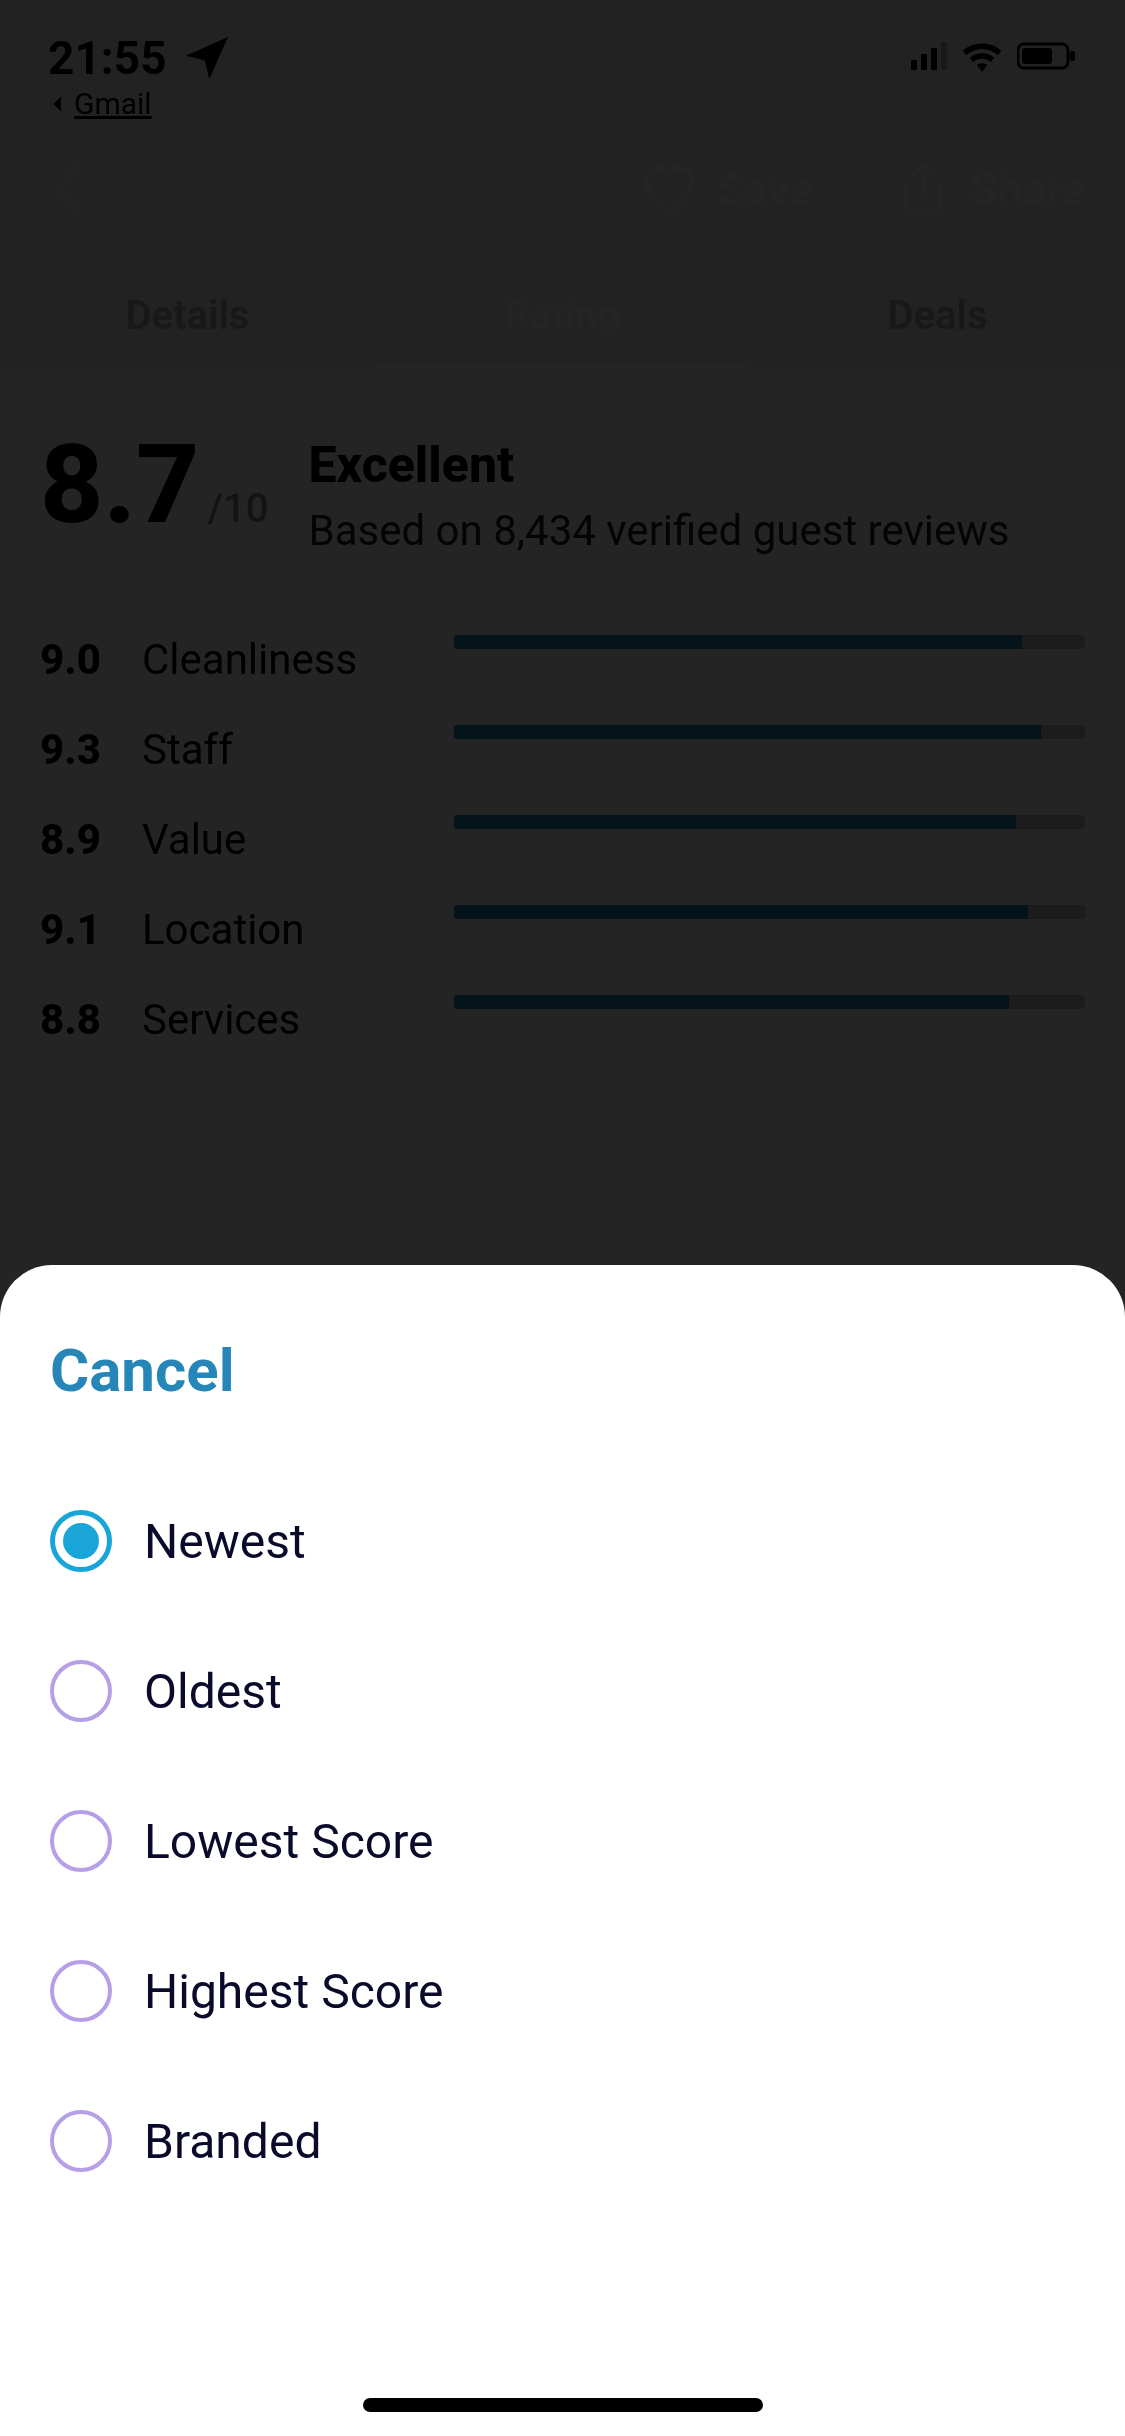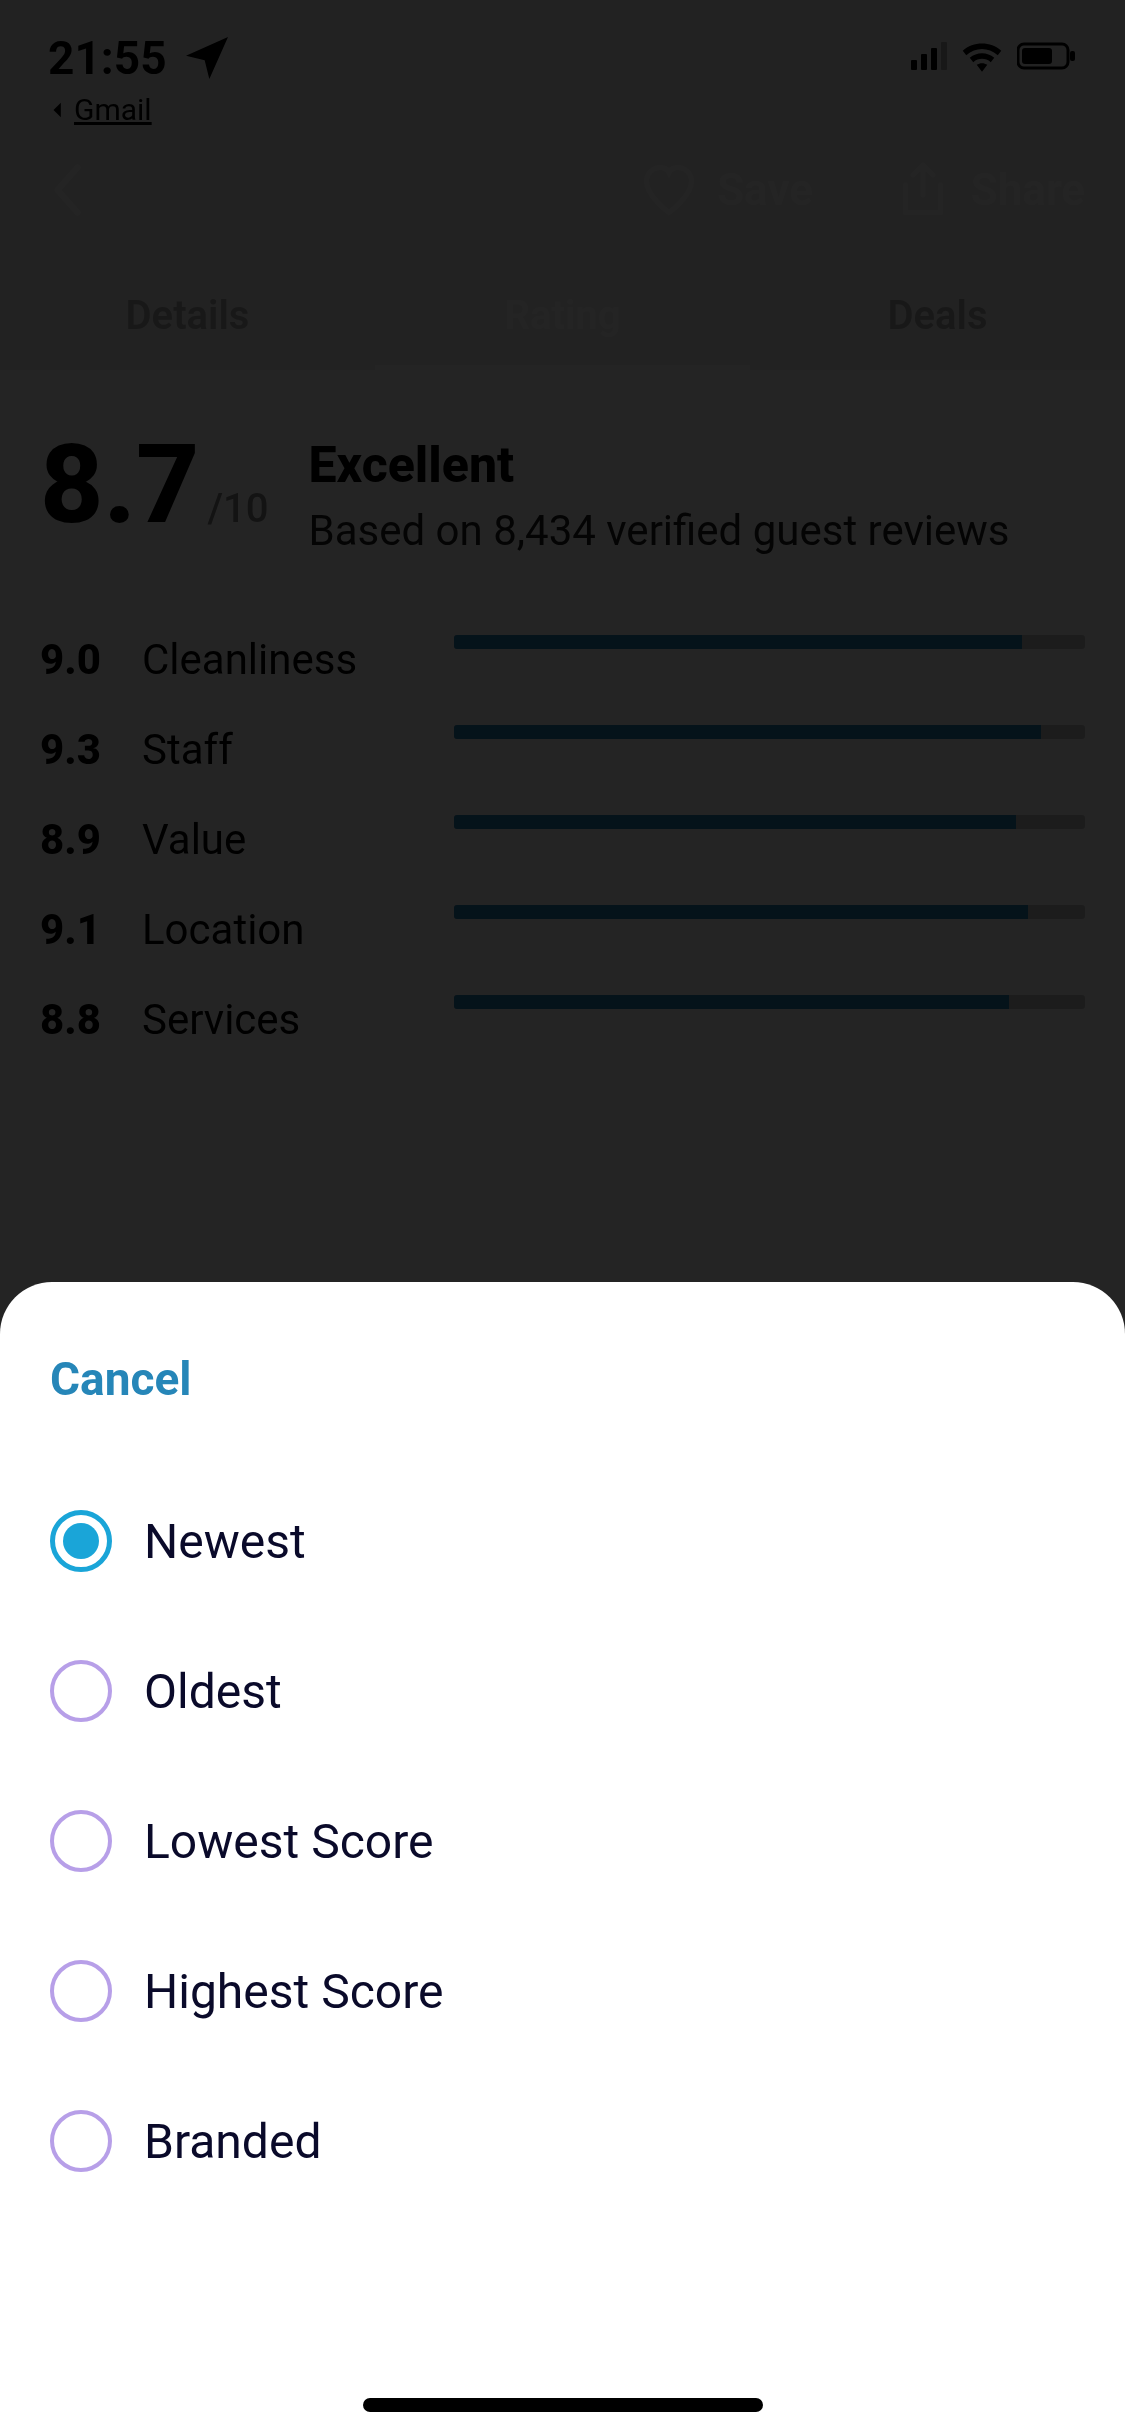--- a/index.html
+++ b/index.html
@@ -3,21 +3,21 @@
 <meta charset="utf-8">
 <style>
   * { box-sizing: border-box; margin: 0; padding: 0; }
   html, body { width: 1125px; height: 2436px; font-family: -apple-system, BlinkMacSystemFont, "Segoe UI", Roboto, sans-serif; overflow: hidden; }
   body { position: relative; background: #f0f0f0; }
 
   .screen { position: absolute; inset: 0; display: flex; flex-direction: column; }
 
   
   .statusbar { height: 120px; display: flex; align-items: flex-start; justify-content: space-between; padding: 30px 48px 0; color: #000; }
-  .status-left { display: flex; flex-direction: column; gap: 6px; }
+  .status-left { display: flex; flex-direction: column; }
   .status-time { font-size: 46px; font-weight: 700; display: flex; align-items: center; gap: 12px; }
   .status-back-app { font-size: 30px; display: flex; align-items: center; gap: 4px; text-decoration: underline; }
   .status-right { display: flex; align-items: center; gap: 14px; padding-top: 10px;}
   .sig-bars { display: flex; align-items: flex-end; gap: 4px; }
   .sig-bars span { width: 6px; background: #000; border-radius: 1px; }
   .sig-bars span:nth-child(1){height:10px;} .sig-bars span:nth-child(2){height:16px;}
   .sig-bars span:nth-child(3){height:22px;} .sig-bars span:nth-child(4){height:28px; opacity:.3;}
 
   .topnav { height: 140px; display: flex; align-items: center; padding: 0 40px; gap: 20px; color:#fff; }
   .topnav-spacer { flex: 1; }
@@ -44,21 +44,21 @@
   .rating-row .bar { flex:1; height: 14px; background:#c8c8c8; border-radius: 3px; position:relative; overflow:hidden; }
   .rating-row .bar .fill { position:absolute; left:0; top:0; bottom:0; background:#2686b8; }
 
   
   .overlay { position:absolute; inset:0; background: rgba(0,0,0,0.86); }
 
   
   .sheet { position:absolute; left:0; right:0; bottom:0; background:#fff; border-radius: 52px 52px 0 0; padding: 70px 50px 220px; }
   .sheet-header { display:flex; justify-content:space-between; align-items:center; margin-bottom: 60px; }
   .sheet-title { font-size: 62px; font-weight: 800; color:#1a0a3a; }
-  .sheet-cancel { font-size: 46px; font-weight: 700; color:#2686b8; }
+  .sheet-cancel { font-size: 60px; font-weight: 700; color:#2686b8; }
 
   .sort-opt { display:flex; align-items:center; gap: 32px; height: 150px; }
   .radio { width: 62px; height: 62px; border-radius: 50%; border: 4px solid #b79fe8; display:flex; align-items:center; justify-content:center; }
   .radio.selected { border-color: #1aa5d8; border-width:5px; }
   .radio.selected::after { content:""; width:36px; height:36px; border-radius:50%; background:#1aa5d8; }
   .sort-label { font-size: 48px; color:#0a0a2a; }
 
   
   .home-ind { position:absolute; bottom:24px; left:50%; transform:translateX(-50%); width:400px; height:14px; background:#000; border-radius:10px; }
 

